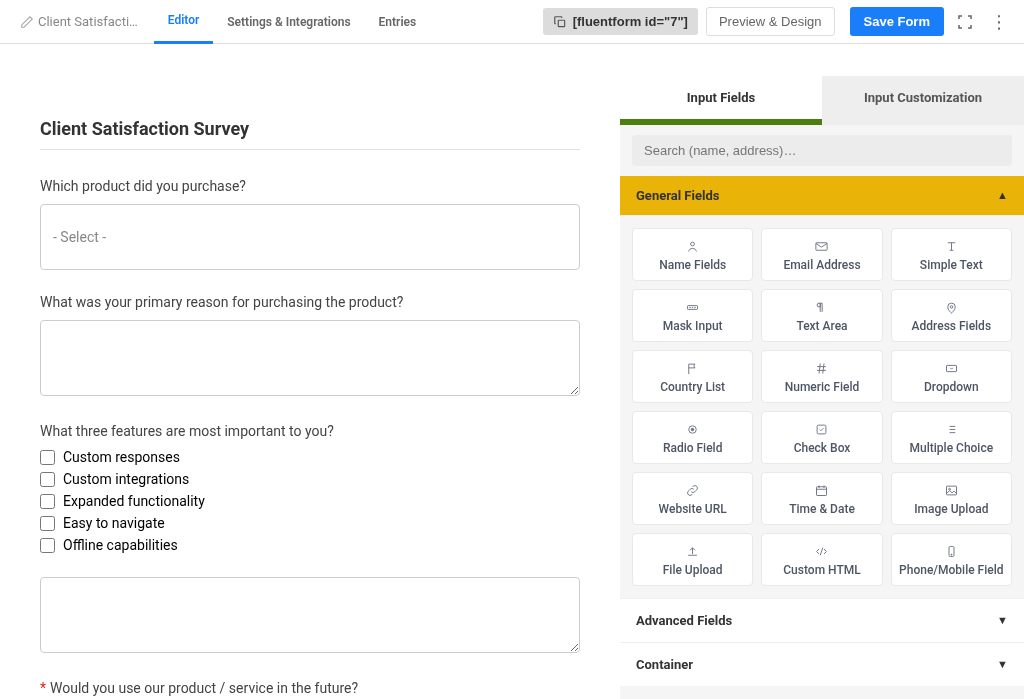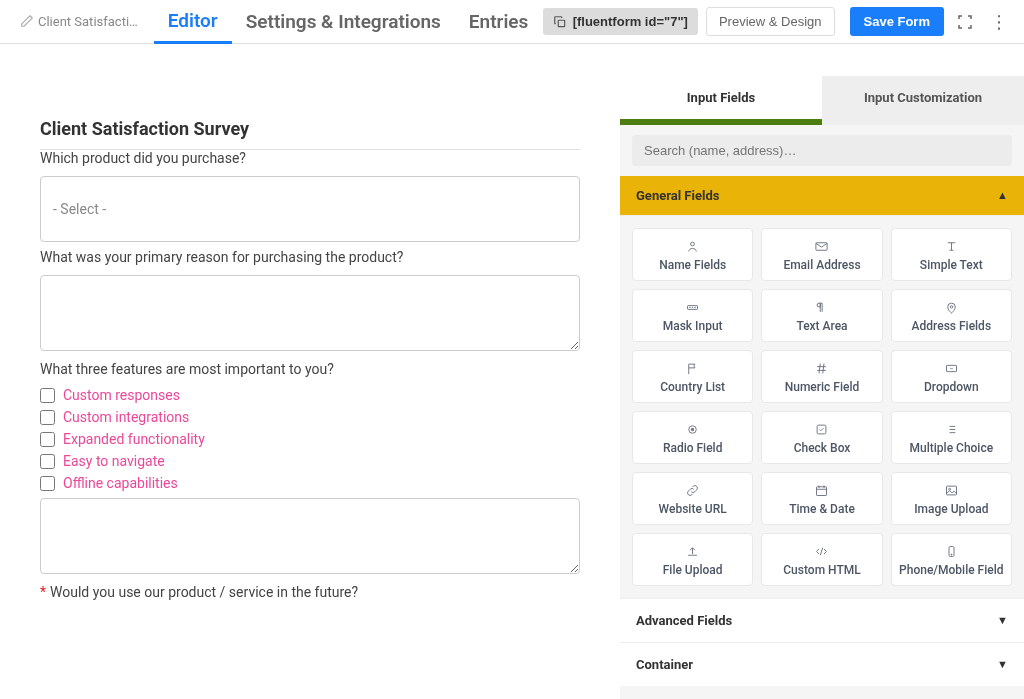--- a/index.html
+++ b/index.html
@@ -1,42 +1,42 @@
 <!DOCTYPE html>
 <html><head>
 <meta charset="utf-8">
 <style>
 * { box-sizing: border-box; margin: 0; padding: 0; }
 body { font-family: -apple-system, BlinkMacSystemFont, "Segoe UI", Roboto, sans-serif; font-size: 14px; color: #333; background: #fff; }
 .topbar { display: flex; align-items: center; height: 44px; border-bottom: 1px solid #e0e0e0; padding: 0 12px; }
 .topbar-left { display: flex; align-items: center; gap: 0; }
-.edit-title { display: flex; align-items: flex-start; color: #888; font-size: 13px; padding: 0 8px; cursor: pointer; }
+.edit-title { display: flex; align-items: flex-end; color: #888; font-size: 13px; padding: 0 8px; cursor: pointer; }
 .edit-title svg { width: 14px; height: 14px; margin-right: 4px; stroke: #aaa; }
 .nav-tabs { display: flex; margin-left: 8px; }
-.nav-tab { padding: 0 14px; height: 44px; display: flex; align-items: center; color: #666; font-weight: 600; font-size: 19px; cursor: pointer; }
+.nav-tab { padding: 0 14px; height: 44px; display: flex; align-items: center; color: #666; font-weight: 600; font-size: 12px; cursor: pointer; }
 .nav-tab.active { color: #1a7efb; border-bottom: 3px solid #1a7efb; }
 .topbar-right { margin-left: auto; display: flex; align-items: center; gap: 8px; }
 .shortcode-btn { display: flex; align-items: center; background: #dcdcdc; border: none; padding: 6px 10px; border-radius: 3px; font-size: 13px; font-weight: 600; color: #333; cursor: pointer; gap: 6px; }
 .shortcode-btn svg { width: 14px; height: 14px; stroke: #555; }
 .btn-outline { background: #fff; border: 1px solid #ddd; padding: 6px 12px; border-radius: 3px; color: #666; font-size: 13px; cursor: pointer; }
 .btn-primary { background: #1a7efb; border: none; color: #fff; padding: 7px 14px; border-radius: 3px; font-size: 13px; font-weight: 700; cursor: pointer; margin-left: 7px; }
 .icon-btn { background: none; border: none; cursor: pointer; color: #666; padding: 4px; display: flex; align-items: center; }
 .icon-btn svg { width: 18px; height: 18px; stroke: #666; }
 .more-dots { font-size: 18px; color: #666; cursor: pointer; padding: 0 4px; }
 .main { display: flex; height: calc(100vh - 44px); }
 .canvas { flex: 1; padding: 74px 40px 20px 40px; overflow-y: auto; }
-.form-title { font-size: 18px; font-weight: 700; color: #333; padding-bottom: 10px; border-bottom: 1px solid #e0e0e0; }
-.field { margin-bottom: 7px; }
+.form-title { font-size: 18px; font-weight: 700; color: #333; padding-bottom: 10px; border-bottom: 1px solid #e0e0e0; margin-bottom: 28px; }
+.field { margin-bottom: 24px; }
 .field-label { font-size: 14px; color: #444; margin-bottom: 10px; }
 .field-label .req { color: #e02020; margin-right: 4px; }
 .select-box { width: 100%; padding: 24px 12px; border: 1px solid #ccc; border-radius: 4px; font-size: 14px; color: #888; background: #fff; cursor: pointer; }
 .textarea-box { width: 100%; min-height: 76px; border: 1px solid #ccc; border-radius: 4px; padding: 8px; font-family: inherit; font-size: 14px; resize: both; }
 .checkbox-item, .radio-item { display: flex; align-items: center; gap: 8px; margin-bottom: 6px; }
 .checkbox-item input, .radio-item input { width: 15px; height: 15px; cursor: pointer; }
-.checkbox-item span, .radio-item span { font-size: 14px; color: #ec4899; }
+.checkbox-item span, .radio-item span { font-size: 14px; color: #000000; }
 .panel { width: 404px; background: #f5f5f5; display: flex; flex-direction: column; margin-top: 32px; }
 .panel-tabs { display: flex; background: #eee; }
 .panel-tab { flex: 1; text-align: center; padding: 14px 0; font-weight: 700; font-size: 13px; color: #555; cursor: pointer; }
 .panel-tab.active { background: #fff; border-bottom: 6px solid #4d7c0f; color: #333; }
 .search-wrap { padding: 10px 12px; }
 .search-input { width: 100%; padding: 8px 12px; border: none; background: #ececec; border-radius: 4px; font-size: 13px; color: #666; }
 .accordion-head { display: flex; align-items: center; justify-content: space-between; padding: 12px 16px; background: #eab308; border-bottom: 1px solid #eee; font-weight: 700; font-size: 13px; color: #333; cursor: pointer; }
 .accordion-head .chev { font-size: 11px; color: #333; }
 .field-grid { display: grid; grid-template-columns: repeat(3, 1fr); gap: 8px; padding: 12px; background: #f5f5f5; }
 .field-card { background: #fff; border: 1px solid #e8e8e8; border-radius: 4px; display: flex; flex-direction: column; align-items: center; justify-content: flex-start; padding: 10px 4px 8px 4px; cursor: pointer; min-height: 52px; }

